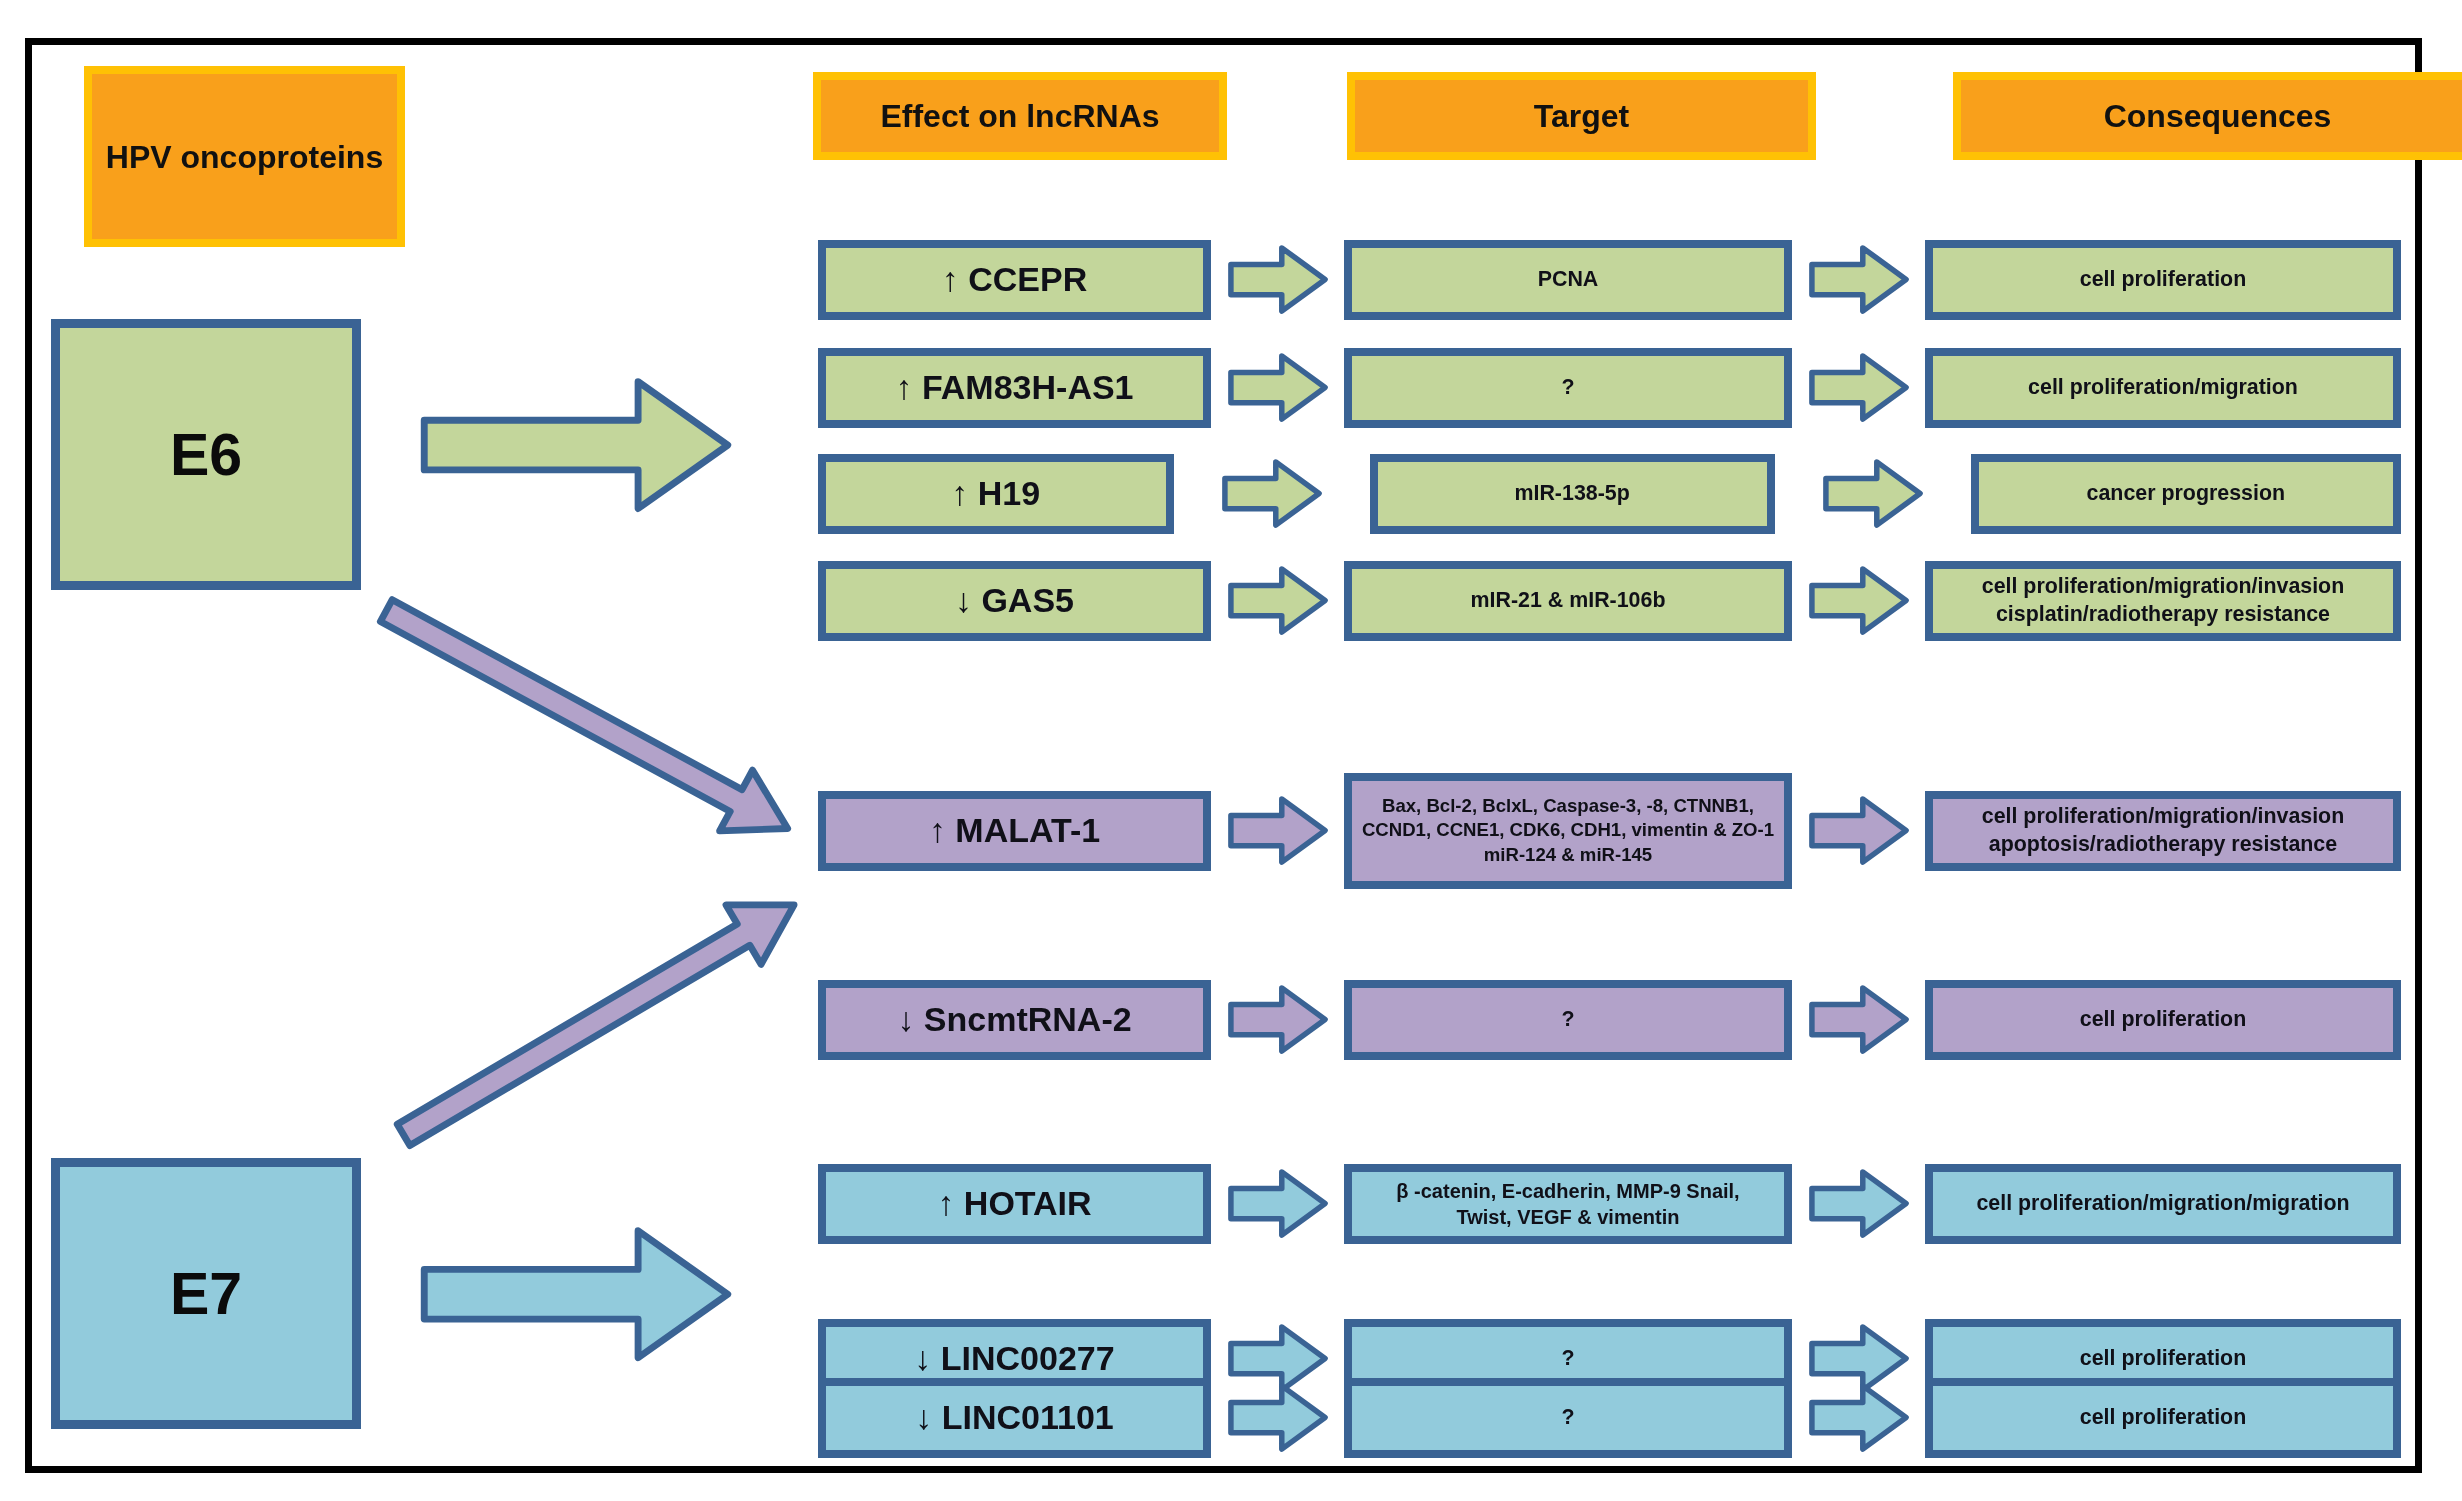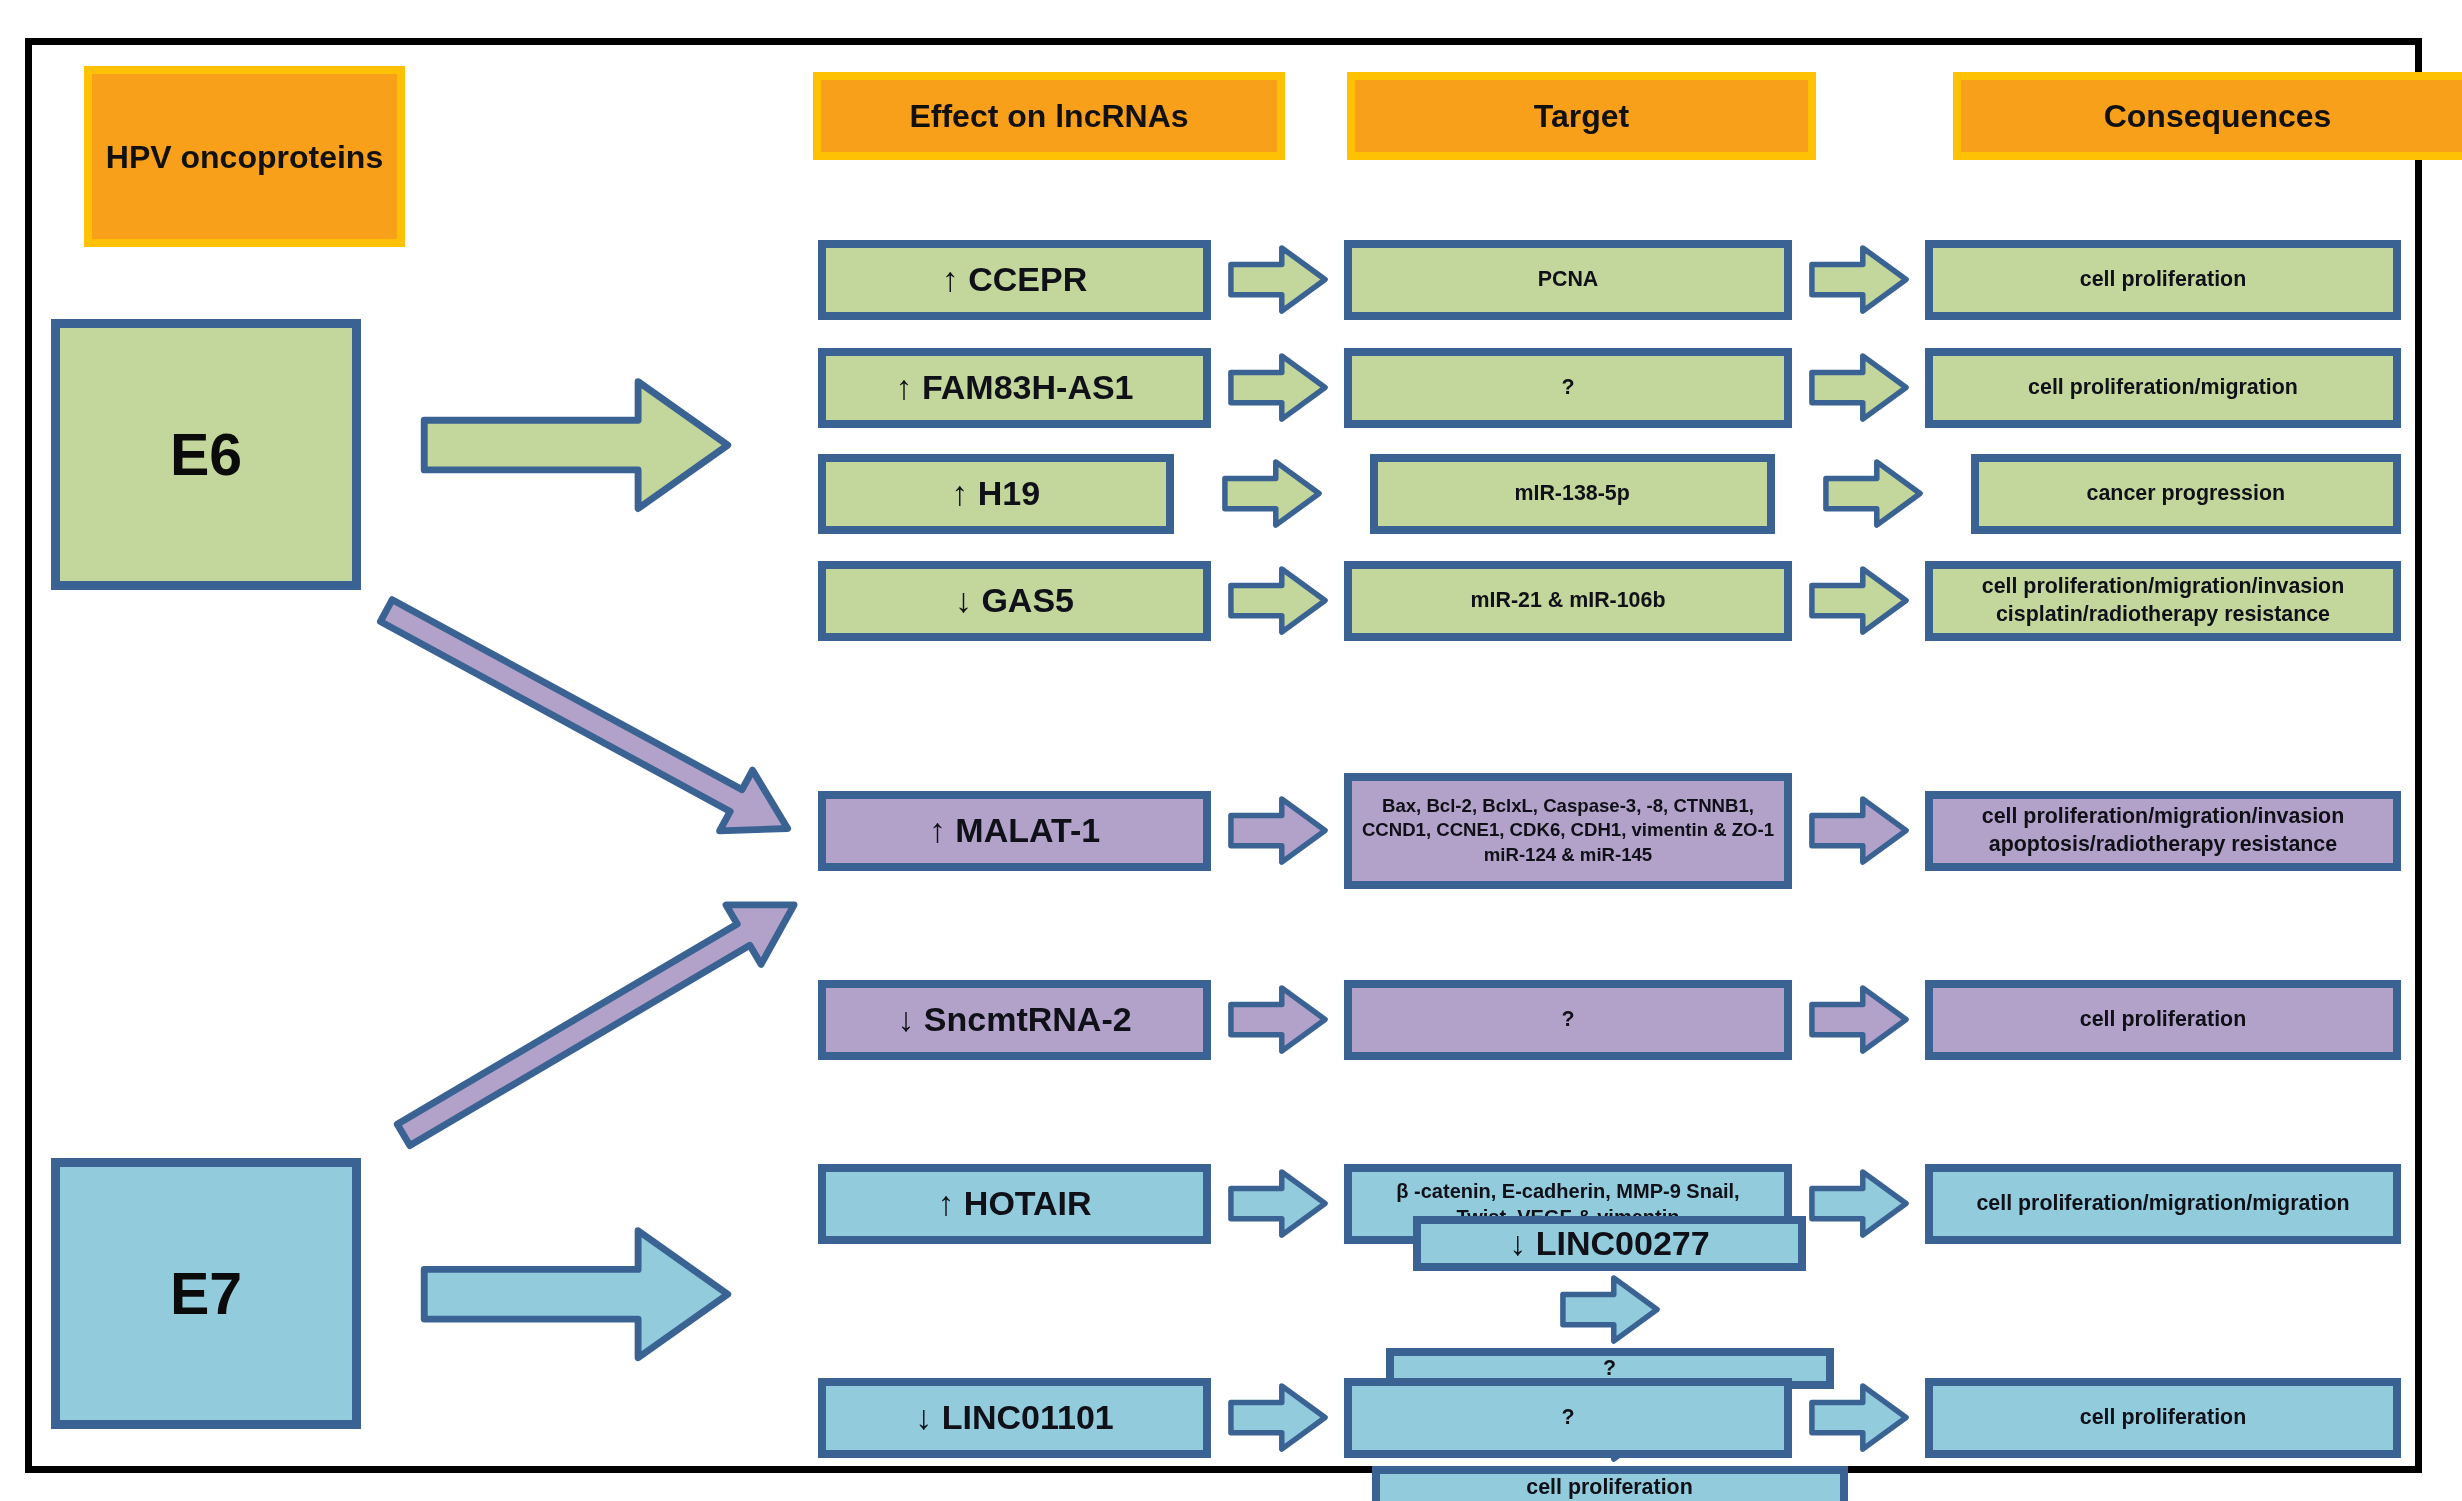--- a/index.html
+++ b/index.html
@@ -55,21 +55,21 @@
   .conn.purple{ fill:#B2A2C9; }
 </style>
 </head>
 <body>
 
 <div class="canvas">
   <div class="frame"></div>
 
   <div class="orange-box tall" style="left:48px; top:66px; width:321px; height:181px;margin-left:36px;">HPV
 oncoproteins</div>
-  <div class="orange-box wide" style="left:813px; top:72px; width:472px; height:88px;">Effect on lncRNAs</div>
+  <div class="orange-box wide" style="left:813px; top:72px; width:414px; height:88px;">Effect on lncRNAs</div>
   <div class="orange-box wide" style="left:1347px; top:72px; width:469px; height:88px;">Target</div>
   <div class="orange-box wide" style="left:1953px; top:72px; width:529px; height:88px;">Consequences</div>
 
   <div class="onco-box onco-green" style="left:51px; top:319px; width:310px; height:271px;">E6</div>
   <div class="onco-box onco-blue" style="left:51px; top:1158px; width:310px; height:271px;">E7</div>
 
   <svg class="connector-layer" width="2462" height="1502" viewBox="0 0 3569 2177">
     <path class="conn green" transform="translate(615,645)" d="M0,-36 L310,-36 L310,-92 L440,0 L310,92 L310,36 L0,36 Z"></path>
     <path class="conn purple" transform="translate(560,885) rotate(28.5)" d="M0,-18 L577,-18 L577,-50 L662,0 L577,50 L577,18 L0,18 Z"></path>
     <path class="conn purple" transform="translate(585,1645) rotate(-30.5)" d="M0,-18 L572,-18 L572,-50 L657,0 L572,50 L572,18 L0,18 Z"></path>
@@ -159,21 +159,21 @@
         <path d="M4,34 L78,34 L78,10 L141,56 L78,102 L78,78 L4,78 Z"></path>
       </svg>
     <div class="box target-box" style="font-size:20px; line-height:1.3;">β -catenin, E-cadherin, MMP-9 Snail,
 Twist, VEGF &amp; vimentin</div>
     <svg class="flow-arrow" viewBox="0 0 145 112">
         <path d="M4,34 L78,34 L78,10 L141,56 L78,102 L78,78 L4,78 Z"></path>
       </svg>
     <div class="box consequence-box">cell proliferation/migration/migration</div>
   </div>
 
-  <div class="row g-blue" style="top:1216px;flex-direction:column;">
+  <div class="row g-blue" style="top:1300px;">
     <div class="box label-box">↓ LINC00277</div>
     <svg class="flow-arrow" viewBox="0 0 145 112">
         <path d="M4,34 L78,34 L78,10 L141,56 L78,102 L78,78 L4,78 Z"></path>
       </svg>
     <div class="box target-box">?</div>
     <svg class="flow-arrow" viewBox="0 0 145 112">
         <path d="M4,34 L78,34 L78,10 L141,56 L78,102 L78,78 L4,78 Z"></path>
       </svg>
     <div class="box consequence-box">cell proliferation</div>
   </div>

